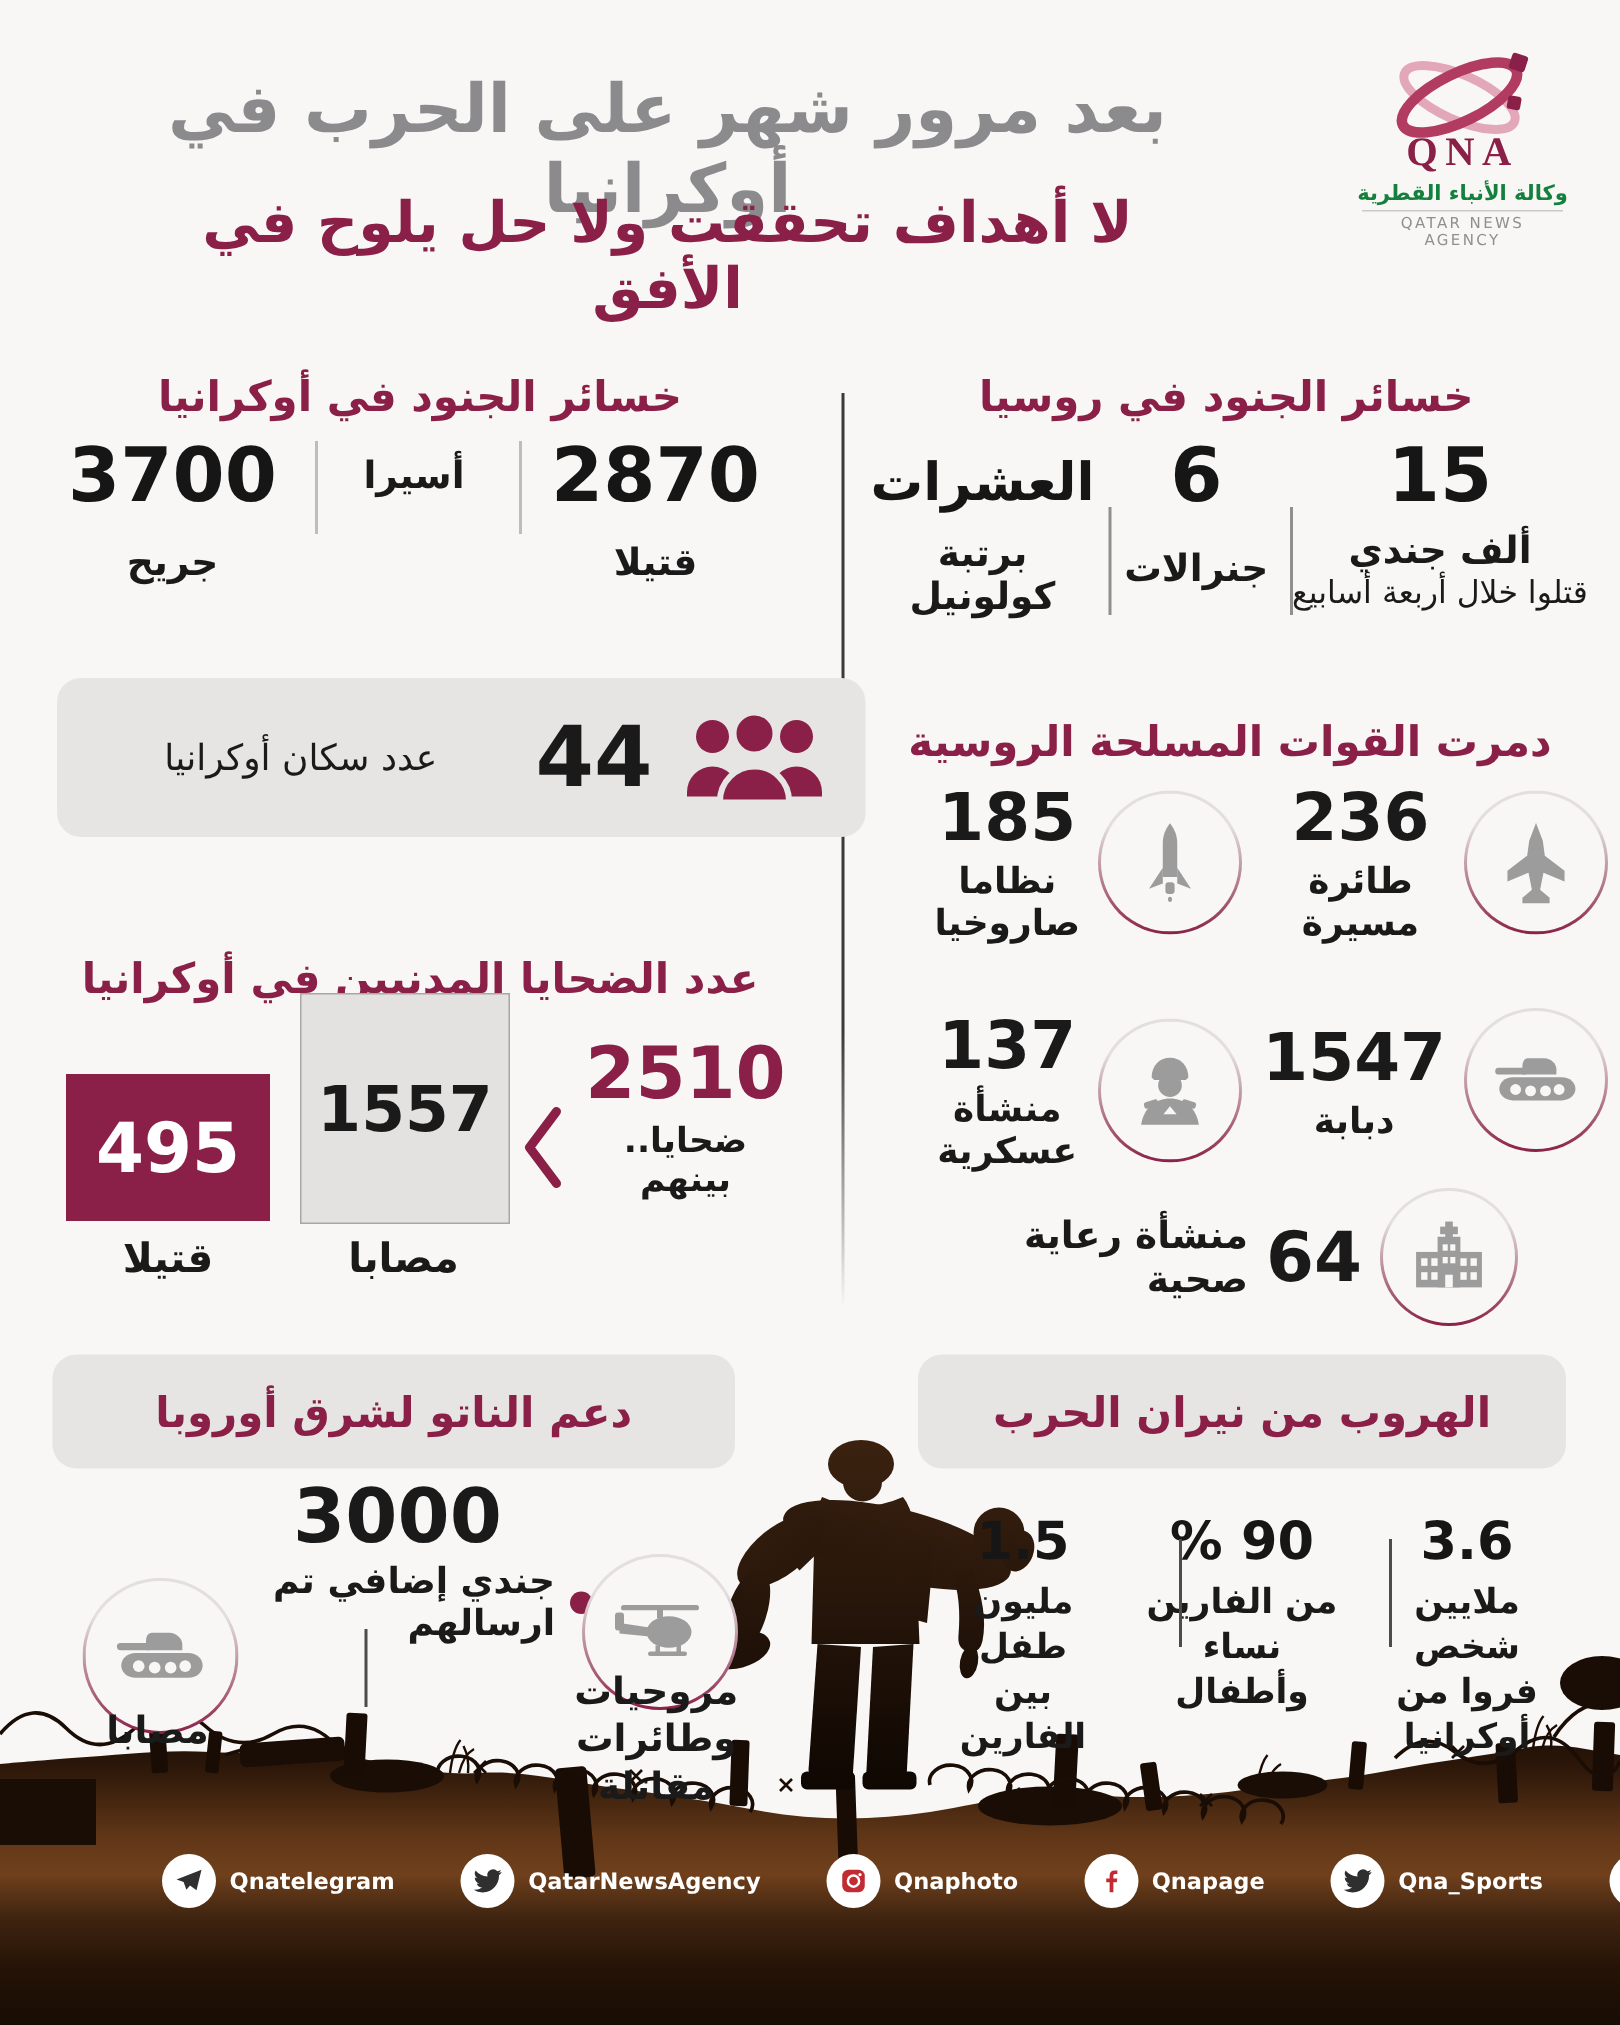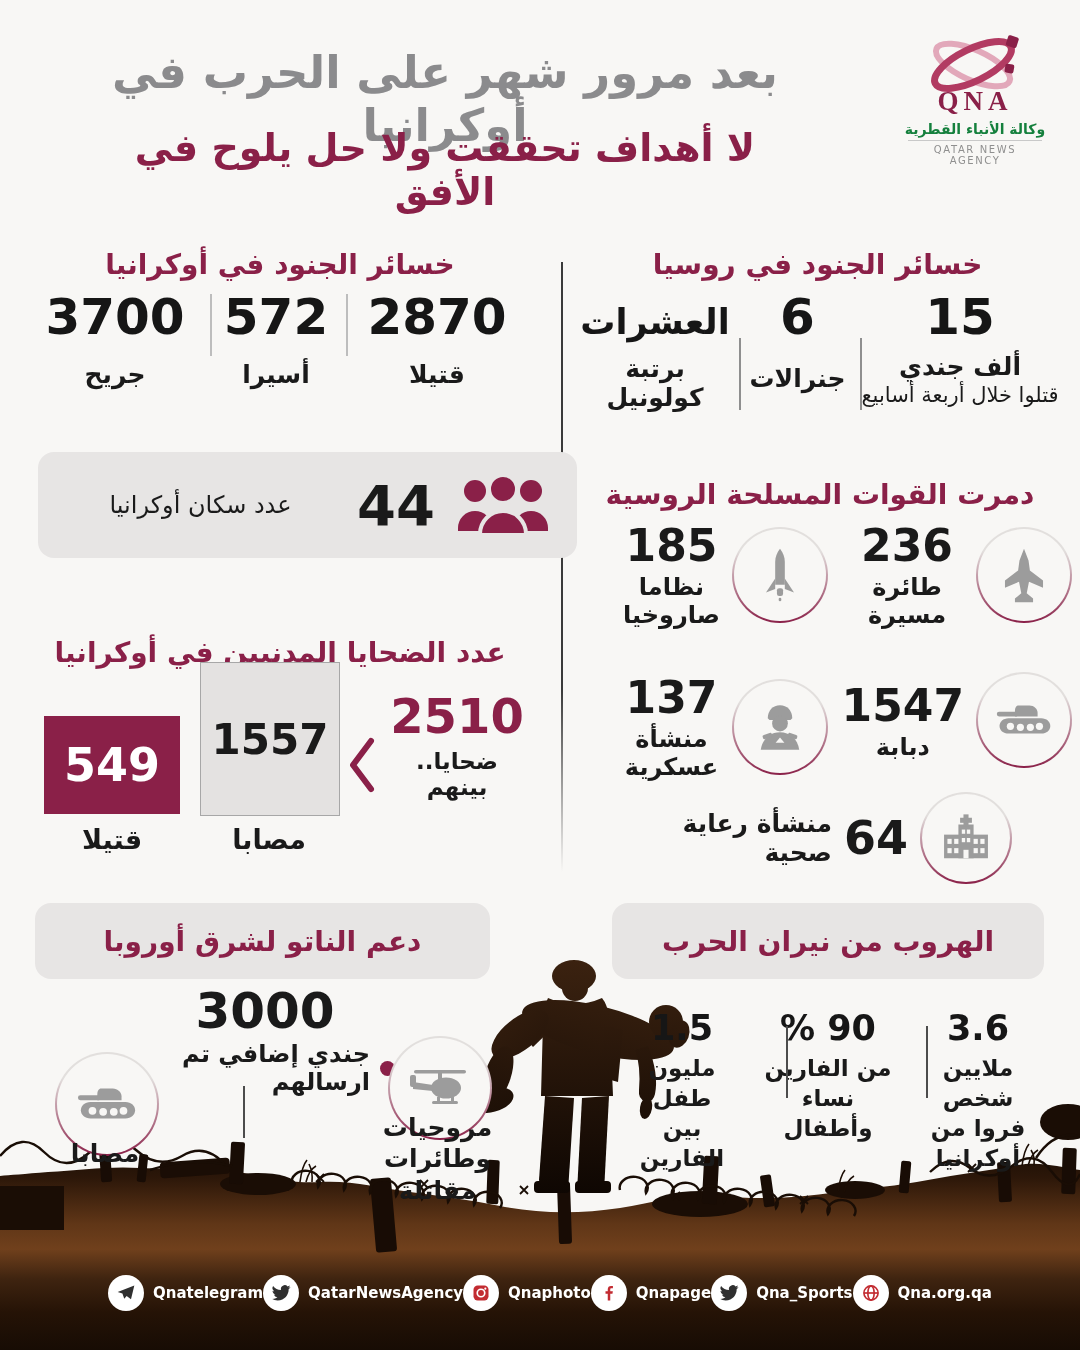--- a/index.html
+++ b/index.html
@@ -61,22 +61,22 @@
   .small-lab{font-size:25px;font-weight:bold;text-align:center;line-height:1.25;}
   .vline{width:2px;background:#4c4c4c;}
   
   .flee{display:flex;justify-content:space-between;}
   .flee .stat .v{font-size:35px;}
   .flee .stat .l2{font-size:23px;font-weight:600;margin-top:6px;line-height:1.3;}
   .hl{color:#8A2048;}
   
   #scene{left:0;top:930px;width:1080px;height:420px;z-index:1;}
   .overscene{z-index:2;}
-  .footer{left:108px;top:1269px;width:762px;height:42px;display:flex;justify-content:space-between;
-          align-items:flex-end;direction:ltr;z-index:3;}
+  .footer{left:108px;top:1236px;width:762px;height:42px;display:flex;justify-content:space-between;
+          align-items:flex-start;direction:ltr;z-index:3;gap:44px;}
   .chip{display:flex;align-items:center;gap:9px;direction:ltr;}
   .chip .circ{width:36px;height:36px;border-radius:50%;background:#fff;display:flex;align-items:center;justify-content:center;flex:0 0 auto;}
   .chip .h{color:#fff;font-size:15px;font-weight:bold;font-family:"DejaVu Sans",sans-serif;}
 </style>
 </head>
 <body>
 
 <div id="page">
 
   <div class="abs title1">بعد مرور شهر على الحرب في أوكرانيا</div>
@@ -96,21 +96,20 @@
 
   <div class="abs maindiv"></div>
 
   <div class="abs sec-title" style="left:40px;top:218px;width:480px;">خسائر الجنود في أوكرانيا</div>
   <div class="abs" style="left:40px;top:288px;width:472px;display:flex;justify-content:space-between;">
     <div class="stat" style="width:150px;">
       <div class="v">2870</div>
       <div class="l">قتيلا</div>
     </div>
     <div class="stat" style="width:130px;">
-      <div class="v">572</div>
       <div class="l">أسيرا</div>
     </div>
     <div class="stat" style="width:150px;">
       <div class="v">3700</div>
       <div class="l">جريح</div>
     </div>
   </div>
   <div class="abs vsep" style="left:210px;top:294px;height:62px;"></div>
   <div class="abs vsep" style="left:346px;top:294px;height:62px;"></div>
 
@@ -156,21 +155,21 @@
     <div class="l">ضحايا.. بينهم</div>
   </div>
   <svg class="abs" style="left:348px;top:736px;" width="28" height="58">
     <polyline points="23,5 5,29 23,53" fill="none" stroke="#8A2048" stroke-width="6" stroke-linecap="round" stroke-linejoin="round"></polyline>
   </svg>
   <div class="abs injuredbox" style="left:200px;top:662px;">
     <div class="v">1557</div>
   </div>
   <div class="abs boxlabel" style="left:200px;top:824px;width:138px;">مصابا</div>
   <div class="abs killedbox" style="left:44px;top:716px;">
-    <div class="v">549</div>
+    <div class="v">495</div>
   </div>
   <div class="abs boxlabel" style="left:44px;top:824px;width:136px;">قتيلا</div>
 
   <div class="abs sec-title" style="left:600px;top:448px;width:440px;">دمرت القوات المسلحة الروسية</div>
 
   <div class="abs d-item" style="left:850px;top:520px;width:222px;">
     <div class="ring big">
       <svg width="58" height="58" viewBox="0 0 64 64">
         <path fill="#9c9c9c" d="M32 3l5 13 1.5 11L53 38v8l-15.5-6.5L35 52l7 6v4H22v-4l7-6-2.5-12.5L11 46v-8l14.5-11L27 16z"></path>
       </svg>

